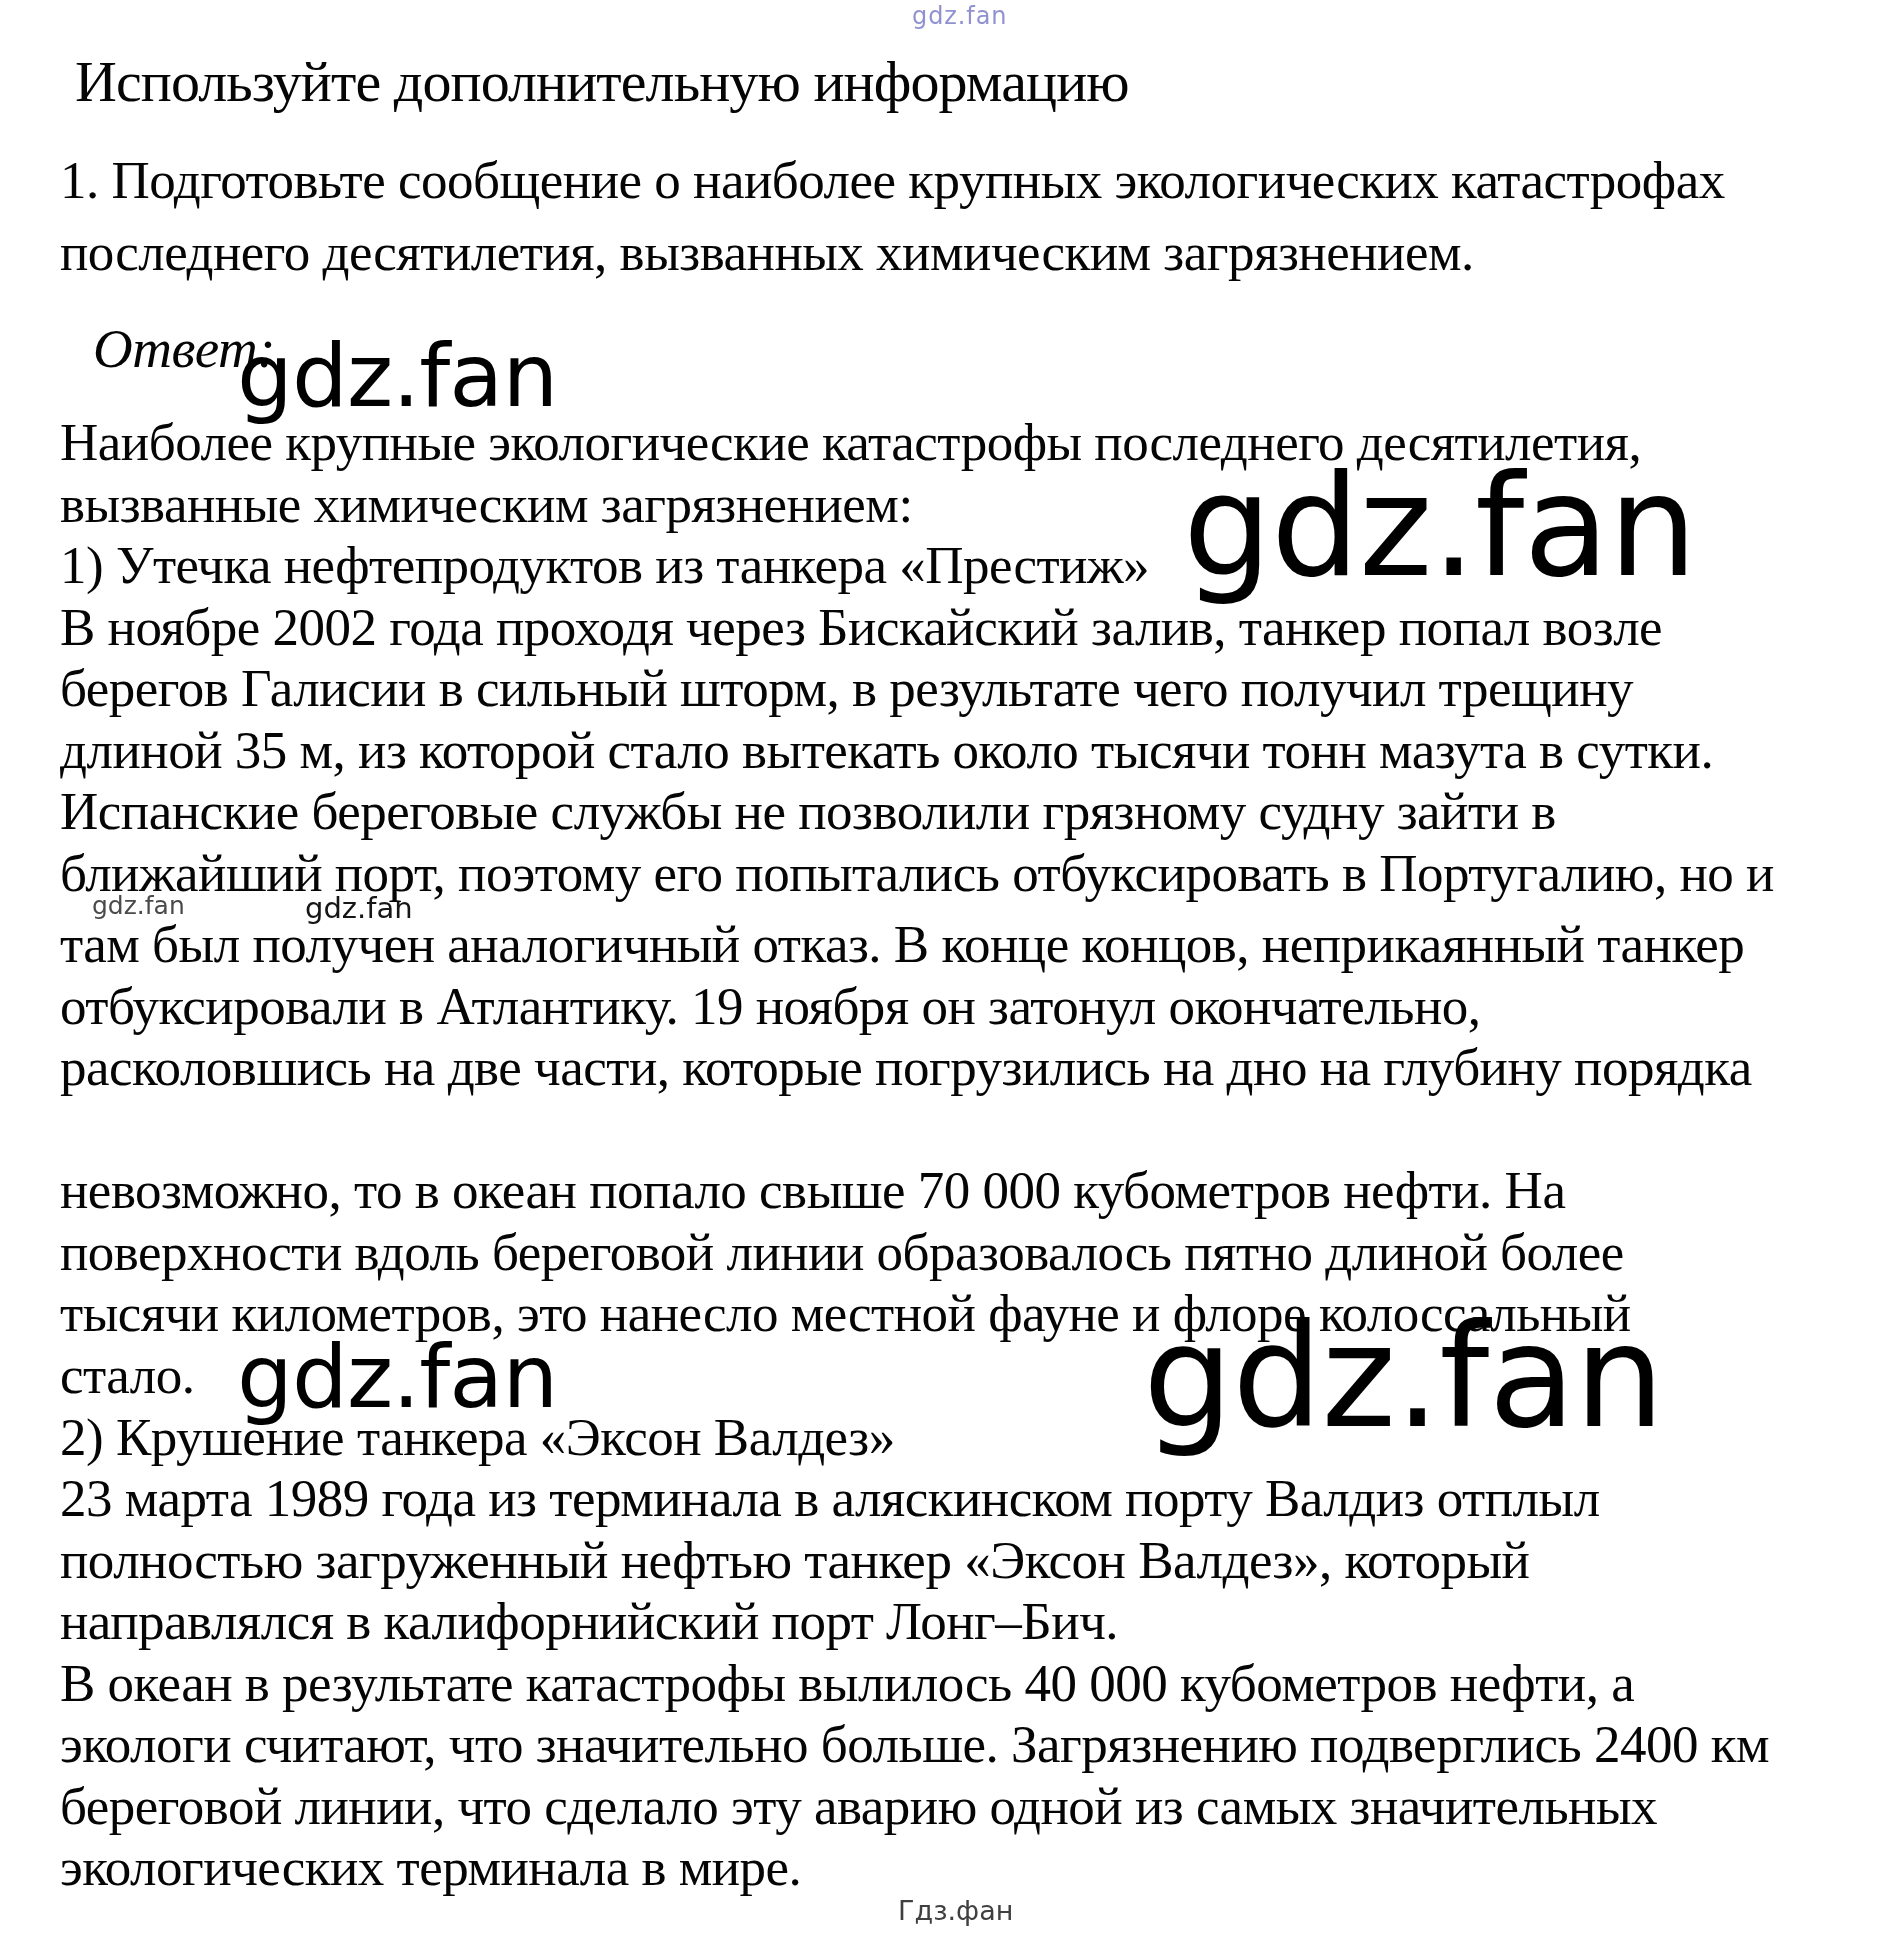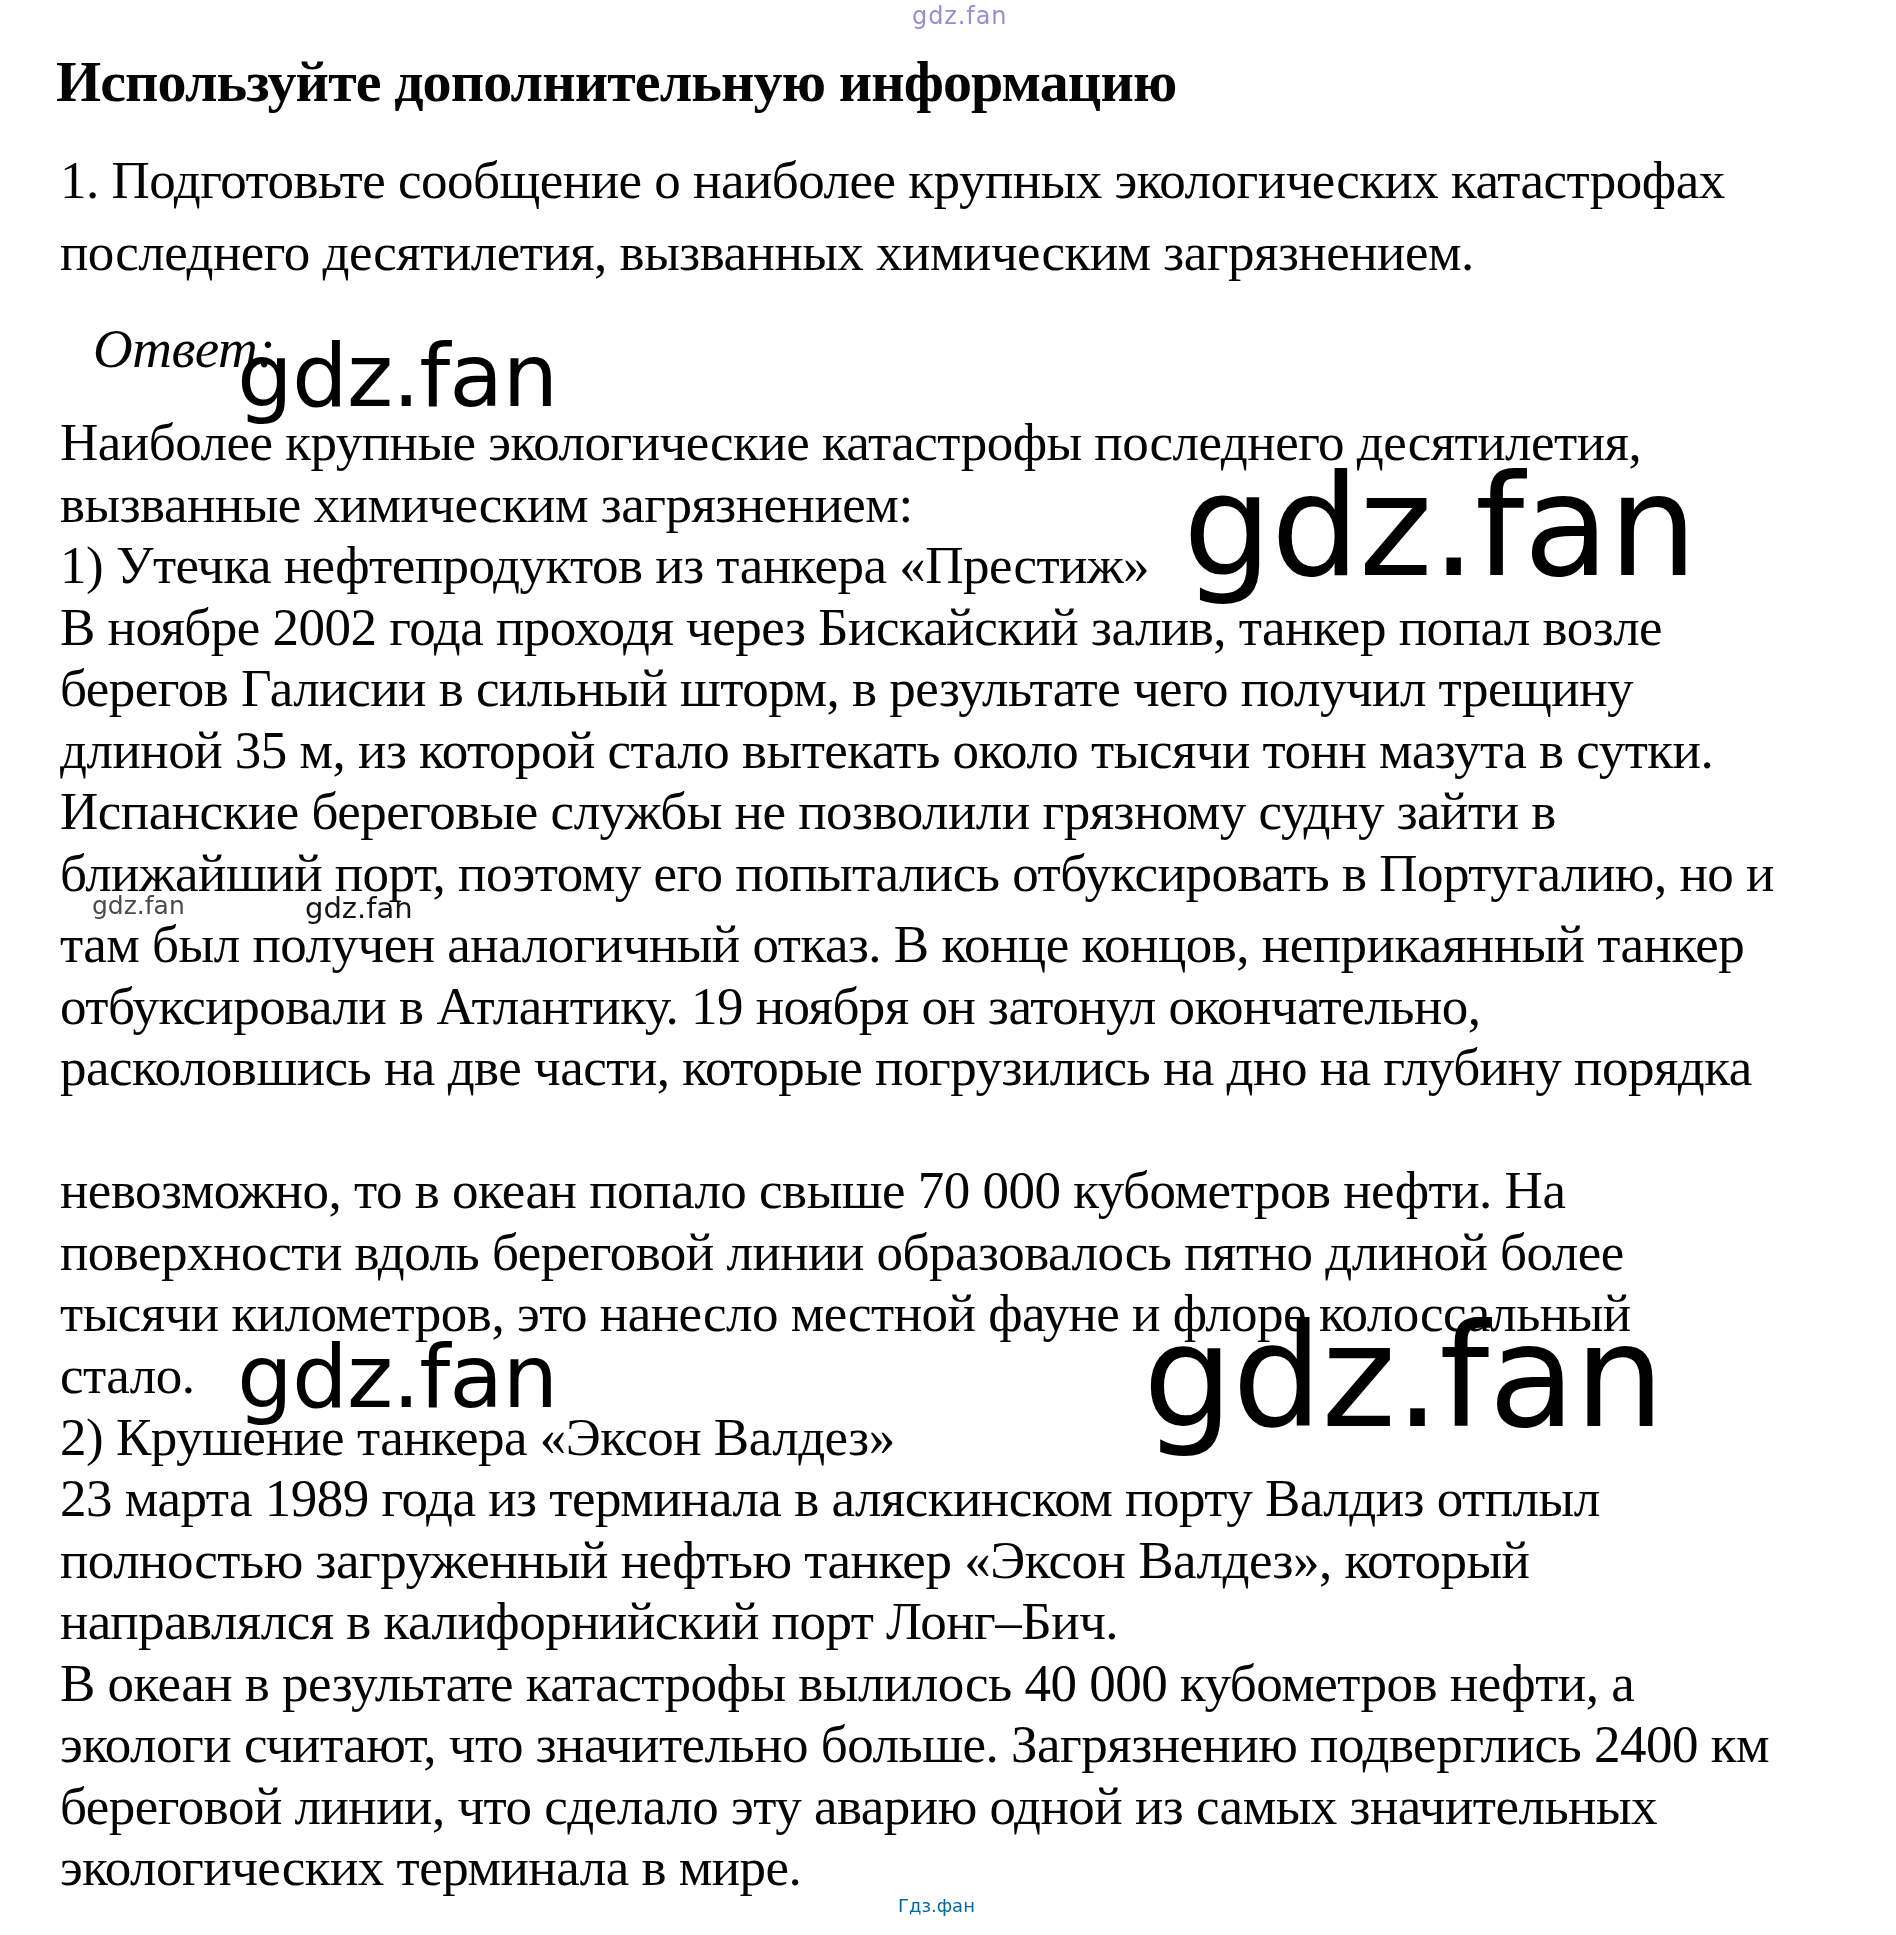--- a/index.html
+++ b/index.html
@@ -17,23 +17,23 @@
     position: absolute;
     left: 912px; top: 1.8px;
     font-family: "DejaVu Sans", sans-serif;
     font-size: 24px;
     font-weight: 500;
     color: #9191d2;
     letter-spacing: 0.9px;
   }
   .heading {
     position: absolute;
-    left: 56px; top: 48px;
+    left: 75px; top: 48px;
     font-size: 58px;
-    font-weight: bold;
+    font-weight: normal;
     letter-spacing: -0.9px;
     white-space: nowrap;
   }
   .line {
     position: absolute;
     left: 60px;
     font-size: 53px;
     letter-spacing: -0.5px;
     white-space: nowrap;
     line-height: 1.0;
@@ -63,22 +63,22 @@
     position: absolute;
     font-family: "DejaVu Sans", sans-serif;
     white-space: nowrap;
   }
   .wm-s1 { left: 92px; top: 891px; font-size: 25px; color: #4a4a4a; }
   .wm-s2 { left: 305px; top: 891px; font-size: 29px; color: #161616; font-weight: 500; }
   .footer {
     position: absolute;
     left: 898px; top: 1895px;
     font-family: "DejaVu Sans", sans-serif;
-    font-size: 18px;
-    color: #0369a1;
+    font-size: 27px;
+    color: #404040;
   }
 </style>
 </head>
 <body>
 
 <div class="page">
 
   <div class="wm-top">gdz.fan</div>
 
   <div class="heading">Используйте дополнительную информацию</div>

